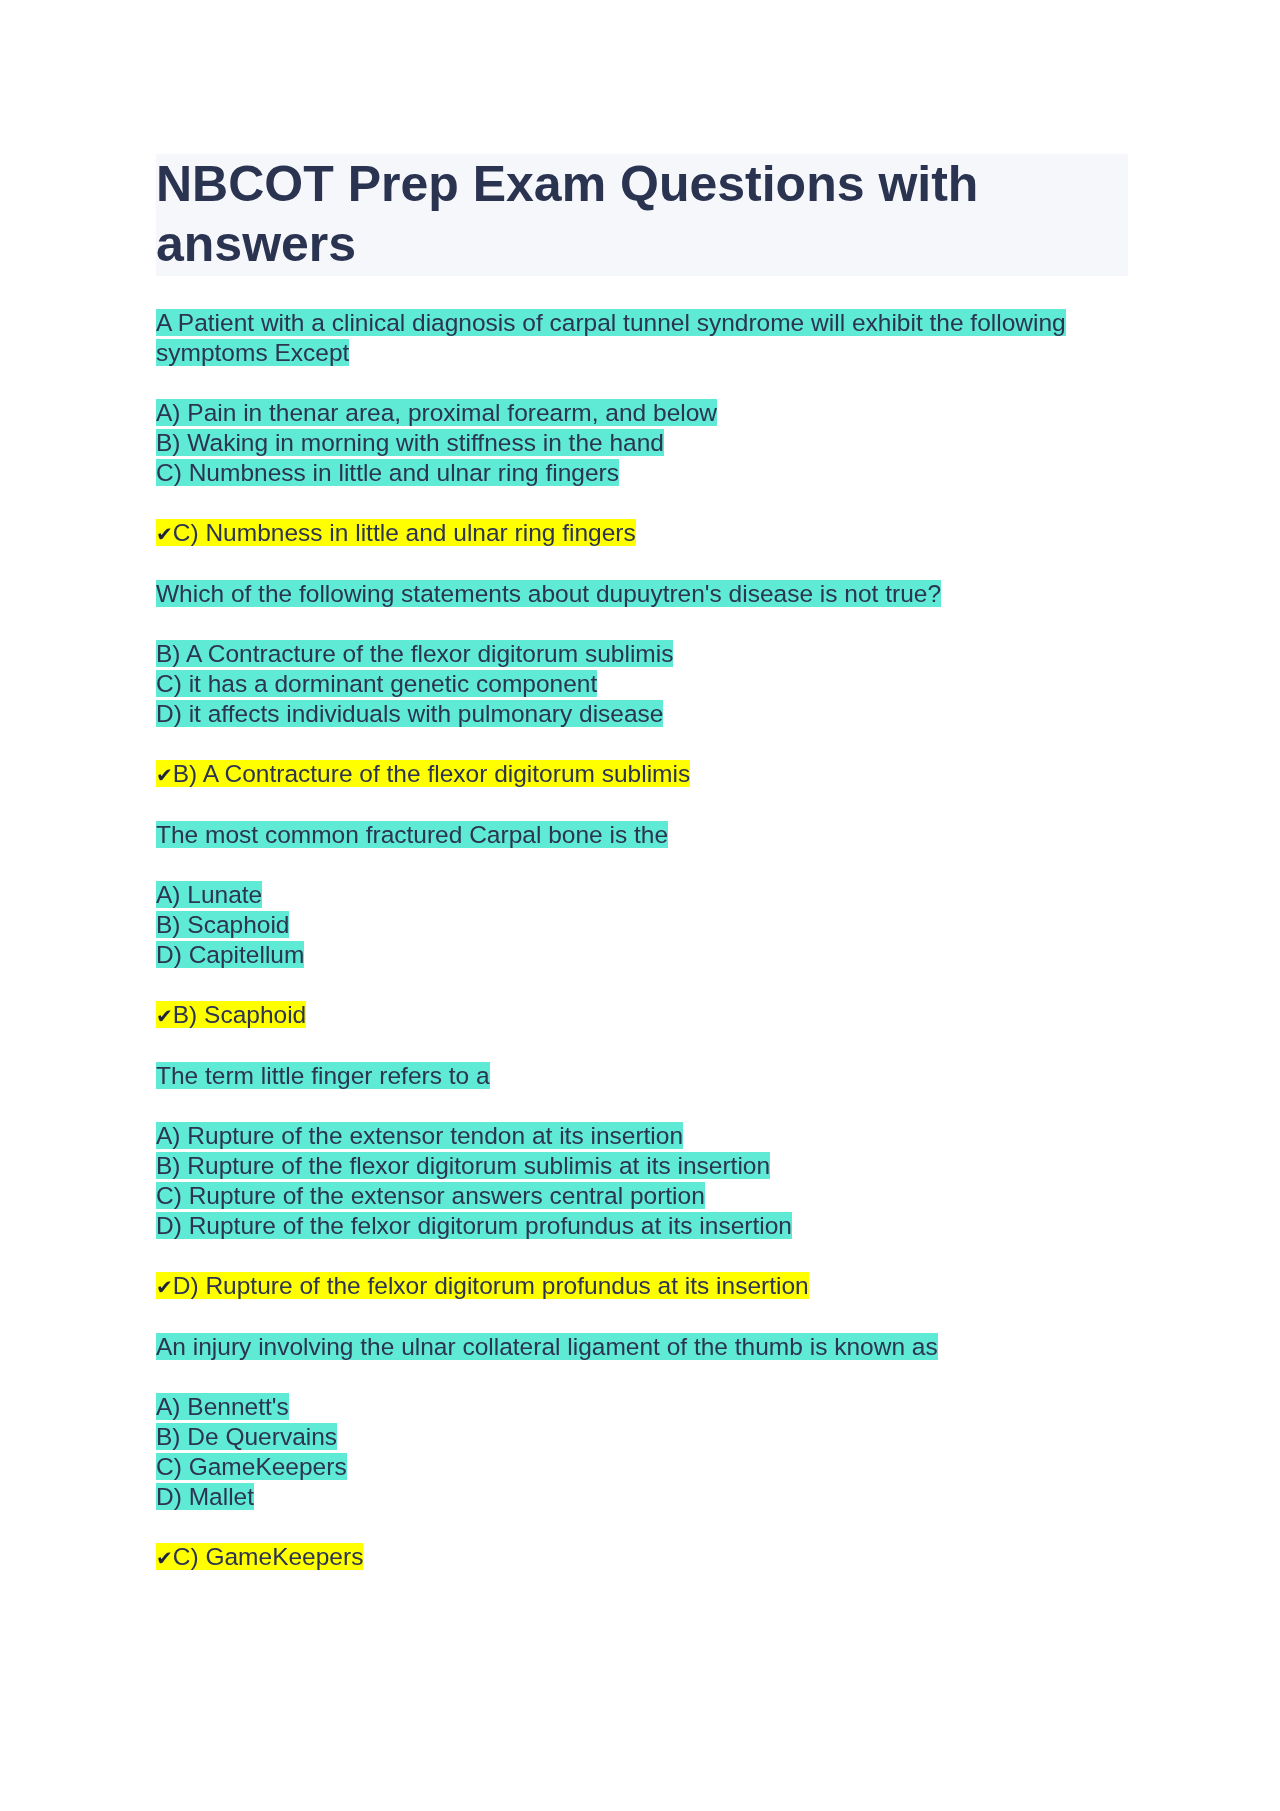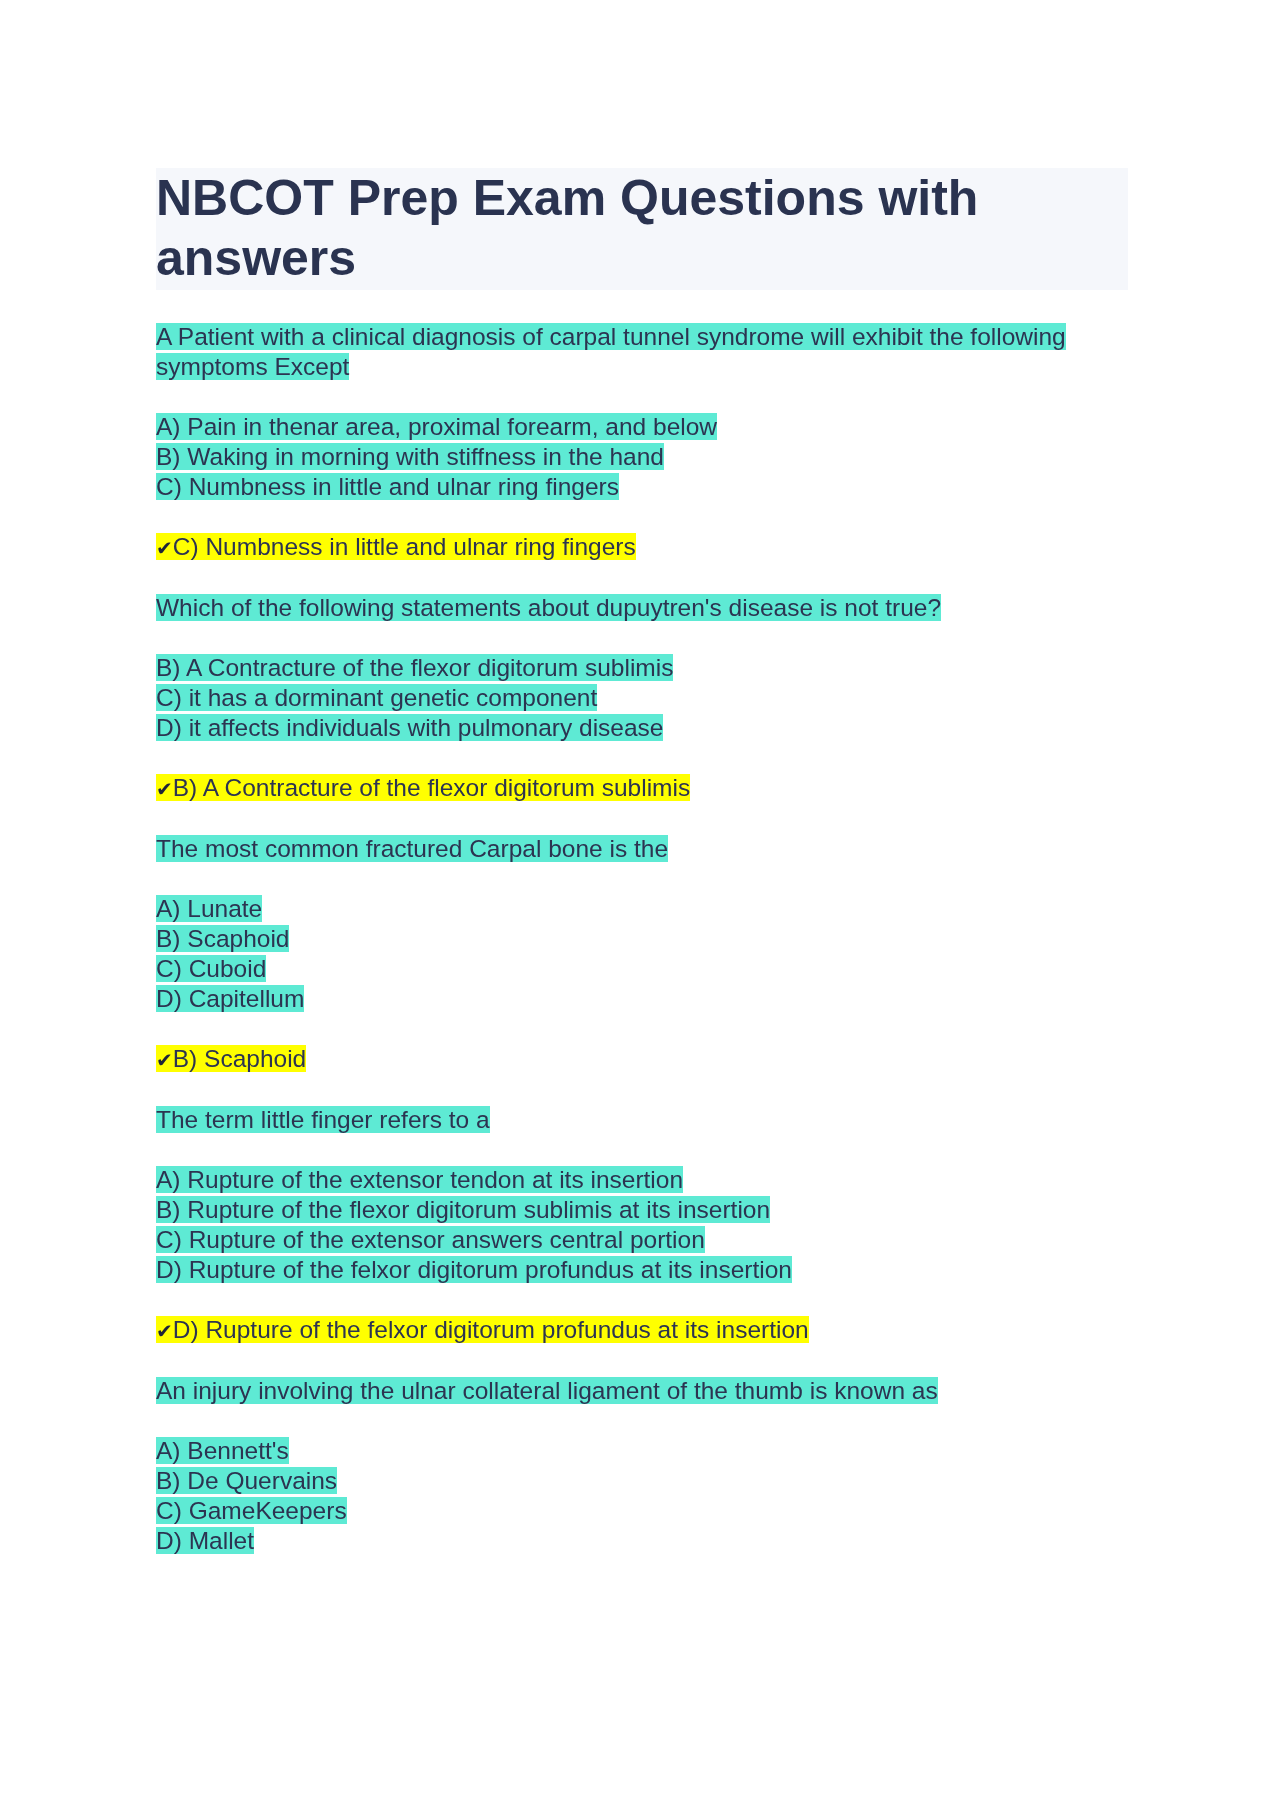--- a/index.html
+++ b/index.html
@@ -11,21 +11,21 @@
     width: 1280px;
     height: 1811px;
     position: relative;
     overflow: hidden;
     font-family: "Liberation Sans", sans-serif;
     color: #2c3451;
   }
   .page {
     position: absolute;
     left: 156px;
-    top: 168px;
+    top: 154px;
     width: 972px;
   }
   .title-box {
     background: #f5f7fb;
     padding: 0 0 2px 0;
     margin: 0;
   }
   .title {
     font-family: "Liberation Sans", sans-serif;
     font-weight: bold;
@@ -87,21 +87,20 @@
       <div class="gap"></div>
       <span class="line"><span class="answer"><span class="check">✔</span><span>B) A Contracture of the flexor digitorum sublimis</span></span></span>
       <div class="gap"></div>
     </div>
 
     <div>
       <span class="line"><span class="hl">The most common fractured Carpal bone is the</span></span>
       <div class="gap"></div>
       <span class="line"><span class="hl">A) Lunate</span></span>
       <span class="line"><span class="hl">B) Scaphoid</span></span>
-      <span class="line"><span class="hl">C) Cuboid</span></span>
       <span class="line"><span class="hl">D) Capitellum</span></span>
       <div class="gap"></div>
       <span class="line"><span class="answer"><span class="check">✔</span><span>B) Scaphoid</span></span></span>
       <div class="gap"></div>
     </div>
 
     <div>
       <span class="line"><span class="hl">The term little finger refers to a</span></span>
       <div class="gap"></div>
       <span class="line"><span class="hl">A) Rupture of the extensor tendon at its insertion</span></span>
@@ -114,15 +113,16 @@
     </div>
 
     <div>
       <span class="line"><span class="hl">An injury involving the ulnar collateral ligament of the thumb is known as</span></span>
       <div class="gap"></div>
       <span class="line"><span class="hl">A) Bennett's</span></span>
       <span class="line"><span class="hl">B) De Quervains</span></span>
       <span class="line"><span class="hl">C) GameKeepers</span></span>
       <span class="line"><span class="hl">D) Mallet</span></span>
       <div class="gap"></div>
+      <span class="line"><span class="answer"><span class="check">✔</span><span>C) GameKeepers</span></span></span>
     </div>
   </div>
 </div>
 
 </body></html>

